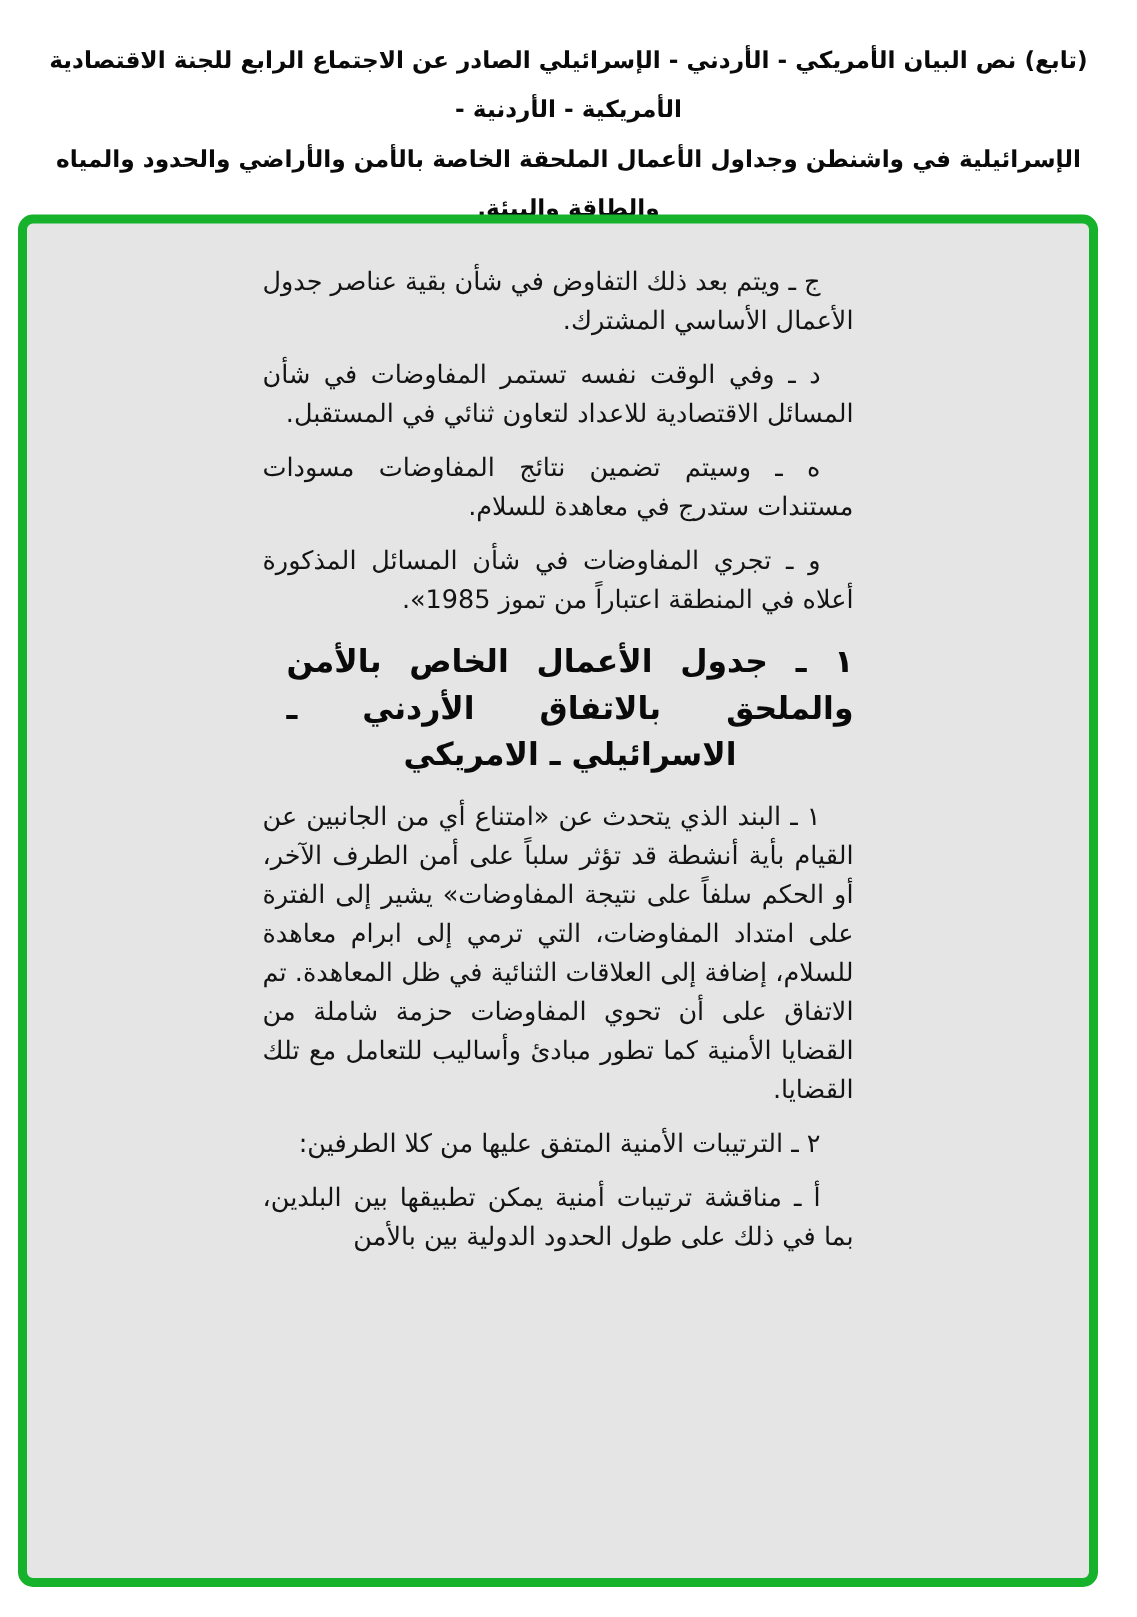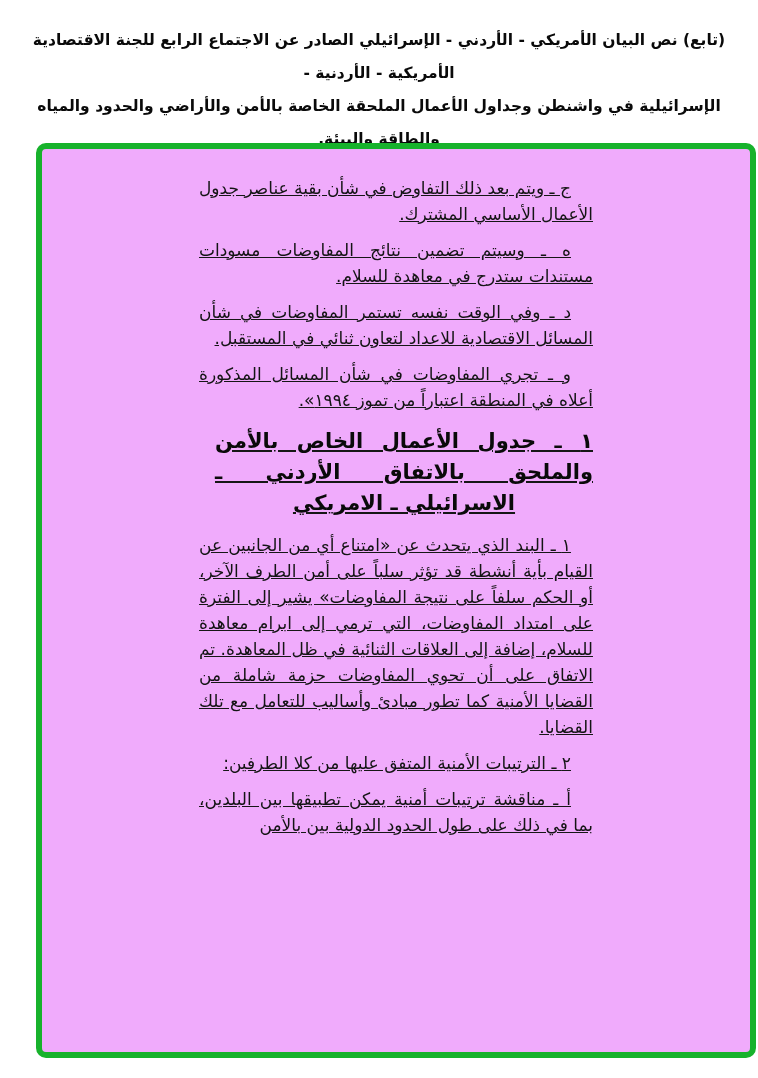--- a/index.html
+++ b/index.html
@@ -31,29 +31,28 @@
   }
   .header .source-line {
     font-weight: bold;
     font-size: 12px;
     line-height: 26px;
     color: #0a0a0a;
   }
   
   .green-box {
     position: absolute;
-    left: 36px;
+    left: 12px;
     top: 143px;
     width: 708px;   
     height: 903px;  
     border: 6px solid #17b22c;
     border-radius: 10px;
     overflow: hidden;
-    background: #f0abfc;
-    text-decoration: underline;
+    background: #e5e5e5;
   }
   
   .text-column {
     direction: rtl;
     width: 394px;
     margin: 26px auto 0 auto;
     font-size: 17px;
     line-height: 26px;
     color: #141414;
   }
@@ -84,25 +83,25 @@
     <div class="title-line">(تابع) نص البيان الأمريكي - الأردني - الإسرائيلي الصادر عن الاجتماع الرابع للجنة الاقتصادية الأمريكية - الأردنية -</div>
     <div class="title-line">الإسرائيلية في واشنطن وجداول الأعمال الملحقة الخاصة بالأمن والأراضي والحدود والمياه والطاقة والبيئة.</div>
     <div class="source-line">المصدر: يوميات ووثائق الوحدة العربية ١٩٩٤، مركز دراسات الوحدة العربية، بيروت، ط١، ١٩٩٥، ص ٤٦٧ - ٤٧٠.</div>
   </div>
 
   <div class="green-box">
     <div class="text-column">
 
       <p class="indent">ج ـ ويتم بعد ذلك التفاوض في شأن بقية عناصر جدول الأعمال الأساسي المشترك.</p>
 
+      <p class="indent">د ـ وفي الوقت نفسه تستمر المفاوضات في شأن المسائل الاقتصادية للاعداد لتعاون ثنائي في المستقبل.</p>
+
       <p class="indent">ه ـ وسيتم تضمين نتائج المفاوضات مسودات مستندات ستدرج في معاهدة للسلام.</p>
 
-      <p class="indent">د ـ وفي الوقت نفسه تستمر المفاوضات في شأن المسائل الاقتصادية للاعداد لتعاون ثنائي في المستقبل.</p>
-
-      <p class="indent">و ـ تجري المفاوضات في شأن المسائل المذكورة أعلاه في المنطقة اعتباراً من تموز ١٩٩٤».</p>
+      <p class="indent">و ـ تجري المفاوضات في شأن المسائل المذكورة أعلاه في المنطقة اعتباراً من تموز 1985».</p>
 
       <div class="section-heading">١ ـ جدول الأعمال الخاص بالأمن والملحق بالاتفاق الأردني ـ الاسرائيلي ـ الامريكي</div>
 
 
 
       <p class="indent">١ ـ البند الذي يتحدث عن «امتناع أي من الجانبين عن القيام بأية أنشطة قد تؤثر سلباً على أمن الطرف الآخر، أو الحكم سلفاً على نتيجة المفاوضات» يشير إلى الفترة على امتداد المفاوضات، التي ترمي إلى ابرام معاهدة للسلام، إضافة إلى العلاقات الثنائية في ظل المعاهدة. تم الاتفاق على أن تحوي المفاوضات حزمة شاملة من القضايا الأمنية كما تطور مبادئ وأساليب للتعامل مع تلك القضايا.</p>
 
       <p class="indent">٢ ـ الترتيبات الأمنية المتفق عليها من كلا الطرفين:</p>
 
       <p class="indent">أ ـ مناقشة ترتيبات أمنية يمكن تطبيقها بين البلدين، بما في ذلك على طول الحدود الدولية بين بالأمن</p>

